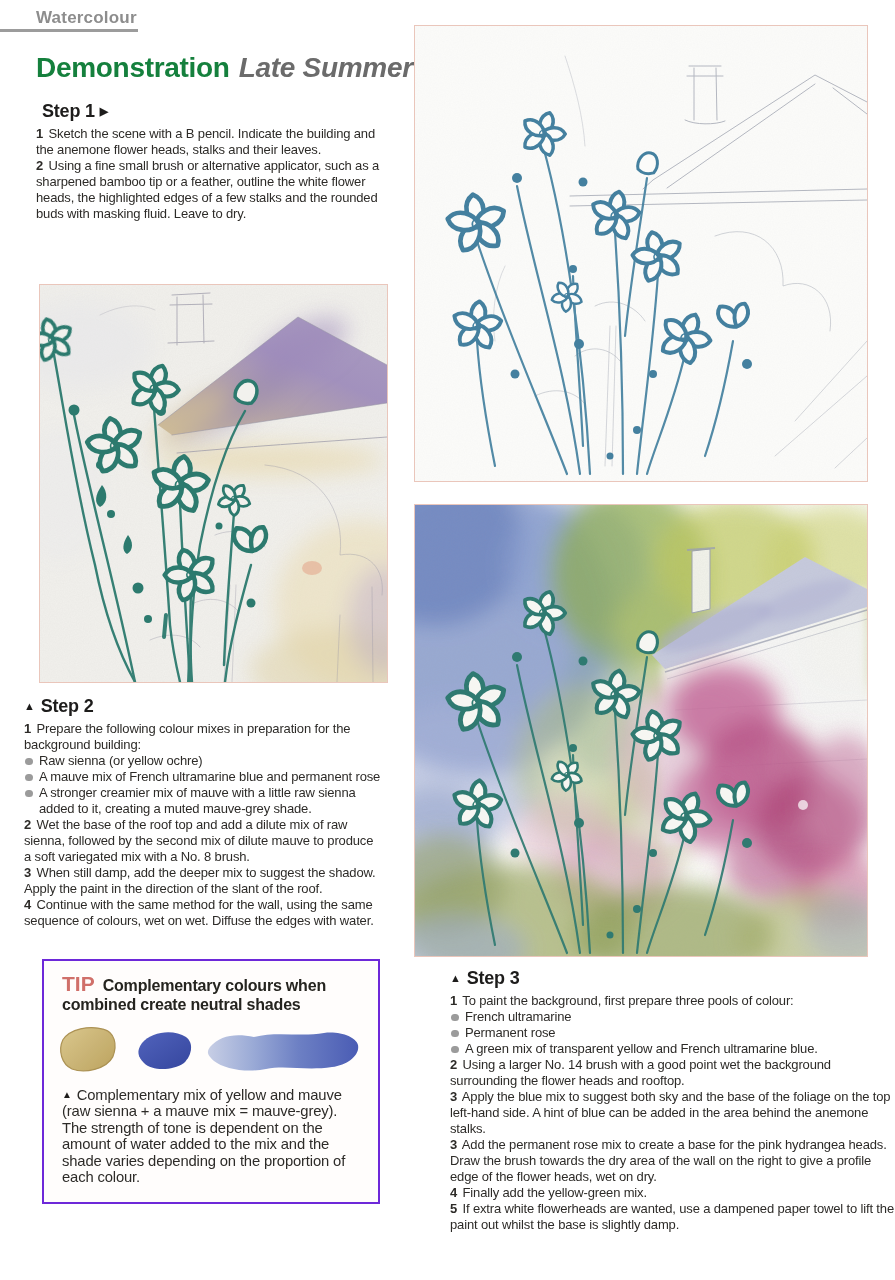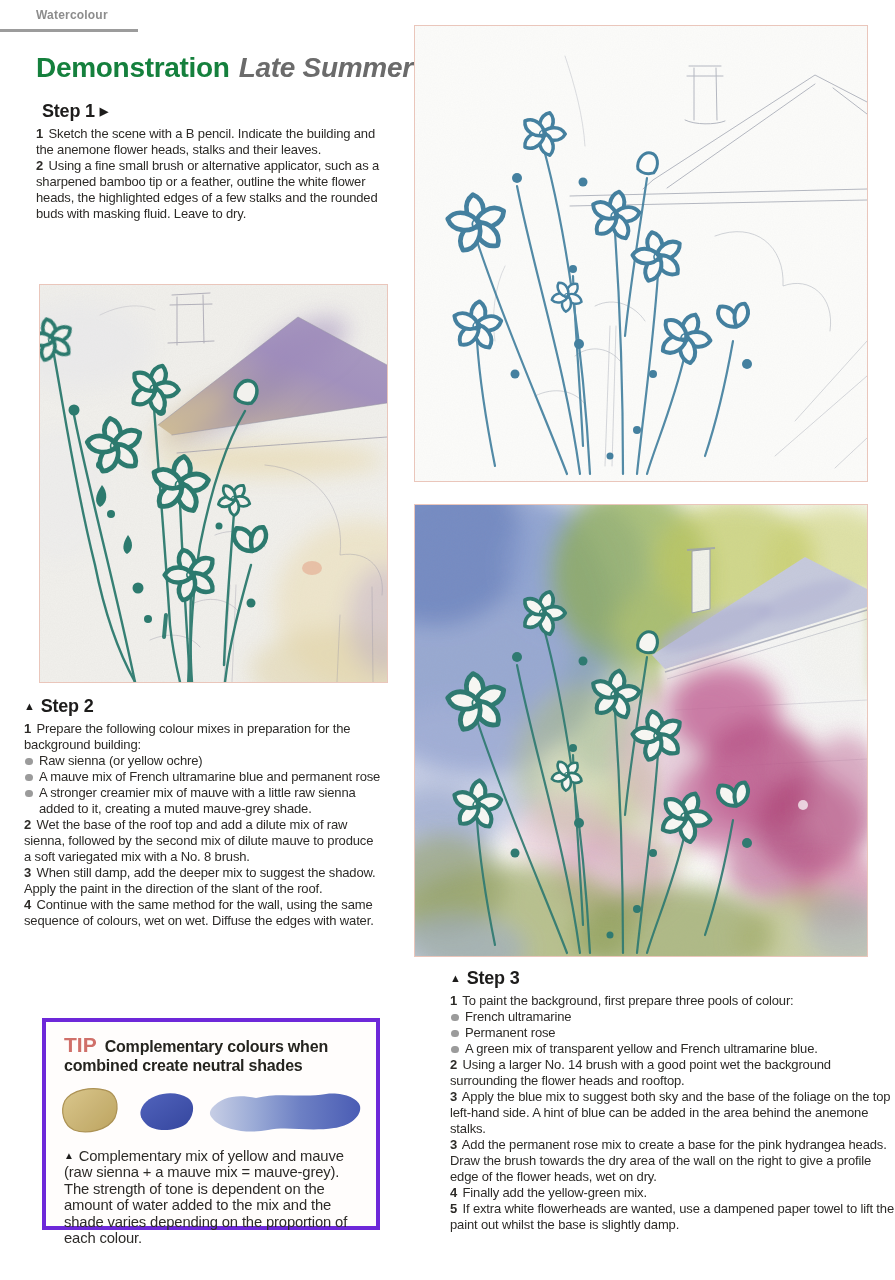--- a/index.html
+++ b/index.html
@@ -1,20 +1,20 @@
 <!DOCTYPE html>
 <html><head>
 <meta charset="utf-8">
 <style>
   html,body{margin:0;padding:0;background:#ffffff;}
   .page{position:relative;width:895px;height:1280px;background:#ffffff;overflow:hidden;
         font-family:"Liberation Sans",sans-serif;}
 
   
-  .kicker{position:absolute;left:36px;top:8px;font-size:12px;font-weight:bold;
+  .kicker{position:absolute;left:36px;top:8px;font-size:17px;font-weight:bold;
           color:#8d8d8d;letter-spacing:.2px;}
   .kicker-rule{position:absolute;left:0;top:29px;width:138px;height:3px;background:#9c9c9c;}
   .title{position:absolute;left:36px;top:52px;font-size:28px;font-weight:bold;
          letter-spacing:-.3px;white-space:nowrap;}
   .title .demo{color:#15803d;}
   .title .sub{color:#6b6b6b;font-style:italic;margin-left:9px;}
 
   
   .step{position:absolute;color:#2d2b28;}
   .step h3{margin:0 0 4px 0;font-size:18px;color:#1d1c1b;letter-spacing:-.2px;font-weight:bold;}
@@ -31,22 +31,22 @@
   #step-3{left:450px;top:968px;width:445px;}
 
   
   .figure{position:absolute;border:1px solid #eac6bb;background:#fff;}
   .figure svg{display:block;width:100%;height:100%;}
   #fig-1{left:39px;top:284px;width:347px;height:397px;}
   #fig-2{left:414px;top:25px;width:452px;height:455px;}
   #fig-3{left:414px;top:504px;width:452px;height:451px;}
 
   
-  .tipbox{position:absolute;left:42px;top:1018px;width:338px;height:212px;
-          box-sizing:border-box;border:4px solid #6d28d9;background:#fffdfc;}
+  .tipbox{position:absolute;left:42px;top:959px;width:338px;height:245px;
+          box-sizing:border-box;border:2px solid #6d28d9;background:#fffdfc;}
   .tip-head{margin:13px 16px 0 18px;font-size:16px;font-weight:bold;color:#25241f;
             line-height:19px;letter-spacing:-.2px;}
   .tip-label{color:#d0706a;font-size:21px;margin-right:8px;letter-spacing:0;}
   .tip-swatches{position:absolute;left:14px;top:62px;width:308px;height:56px;}
   .tip-caption{position:absolute;left:18px;top:126px;width:302px;font-size:14.8px;
                line-height:16.4px;color:#2d2b28;letter-spacing:-.15px;}
   .tip-caption .mk{font-size:10px;margin-right:5px;}
 </style>
 </head>
 <body>

